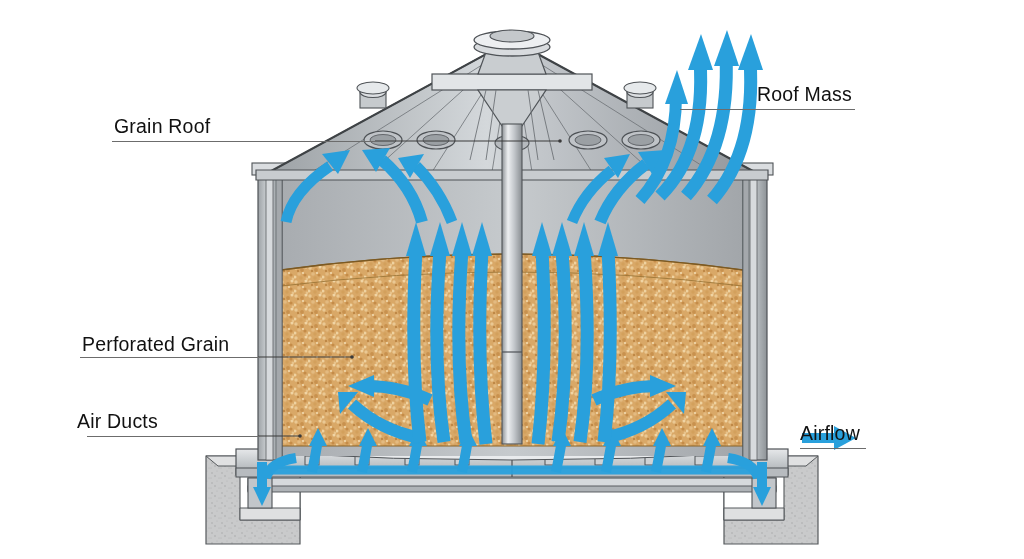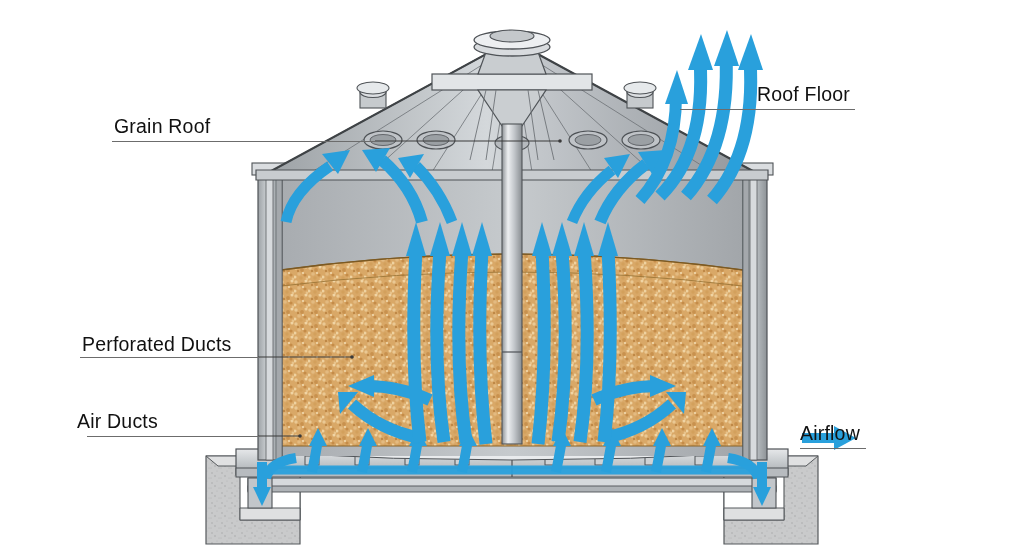--- a/index.html
+++ b/index.html
@@ -317,24 +317,24 @@
       <path d="M258,357 L352,357"></path>
       <circle cx="352" cy="357" r="1.8" fill="#3A3A3A" stroke="none"></circle>
       <path d="M258,436 L300,436"></path>
       <circle cx="300" cy="436" r="1.8" fill="#3A3A3A" stroke="none"></circle>
     </g>
   </svg>
 
   <div class="lbl" style="left:114px;top:117px;">Grain Roof</div>
   <div class="lead" style="left:112px;top:141px;width:264px;"></div>
 
-  <div class="lbl" style="left:757px;top:85px;">Roof Floor</div>
+  <div class="lbl" style="left:757px;top:85px;">Roof Mass</div>
   <div class="lead" style="left:680px;top:109px;width:175px;"></div>
 
-  <div class="lbl" style="left:82px;top:335px;">Perforated Ducts</div>
+  <div class="lbl" style="left:82px;top:335px;">Perforated Grain</div>
   <div class="lead" style="left:80px;top:357px;width:180px;"></div>
 
   <div class="lbl" style="left:77px;top:412px;">Air Ducts</div>
   <div class="lead" style="left:87px;top:436px;width:173px;"></div>
 
   <div style="position:absolute;left:800px;top:424px;display:flex;align-items:center;gap:14px;">
     <svg width="60" height="28">
       <path d="M2,9 L34,9 L34,2 L56,14 L34,26 L34,19 L2,19 Z" fill="#29A0DC"></path>
     </svg>
     <div style="position:relative;">

